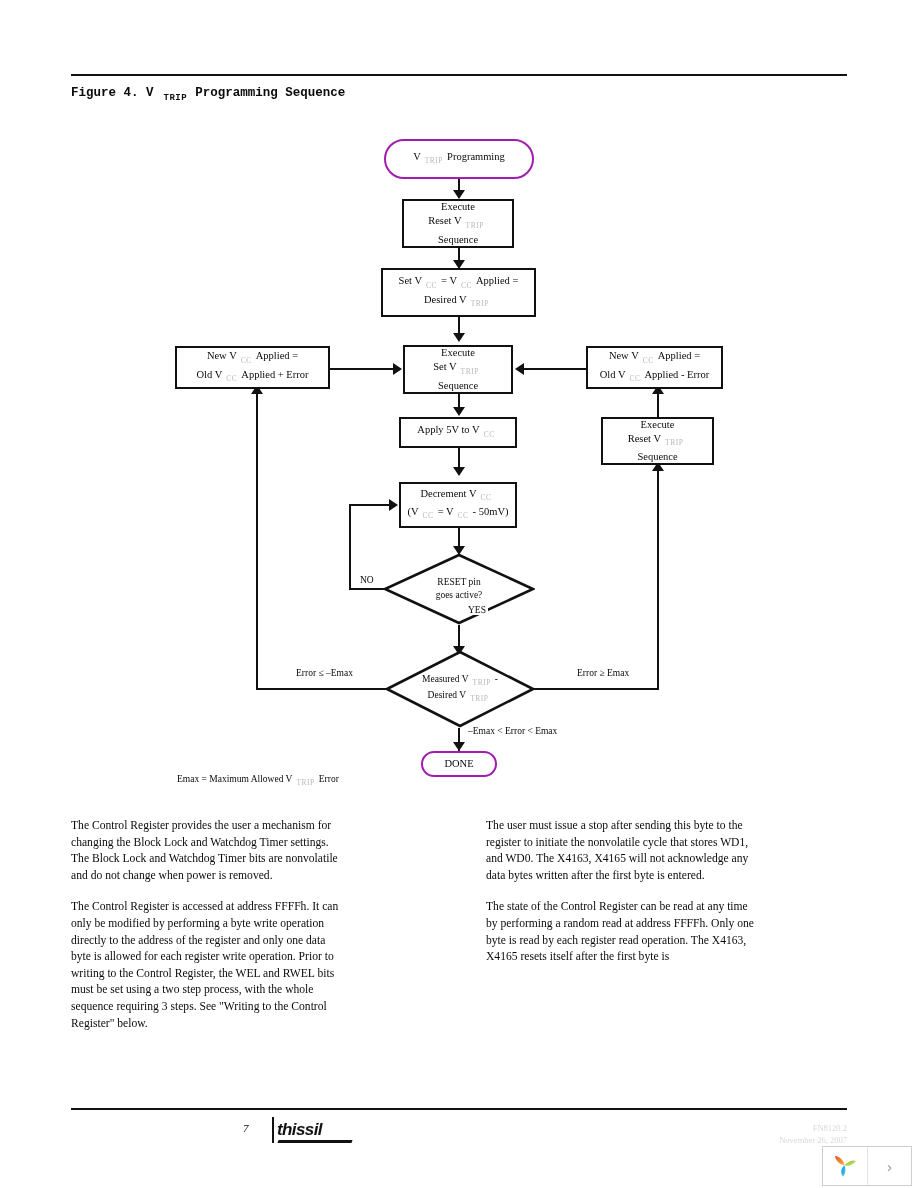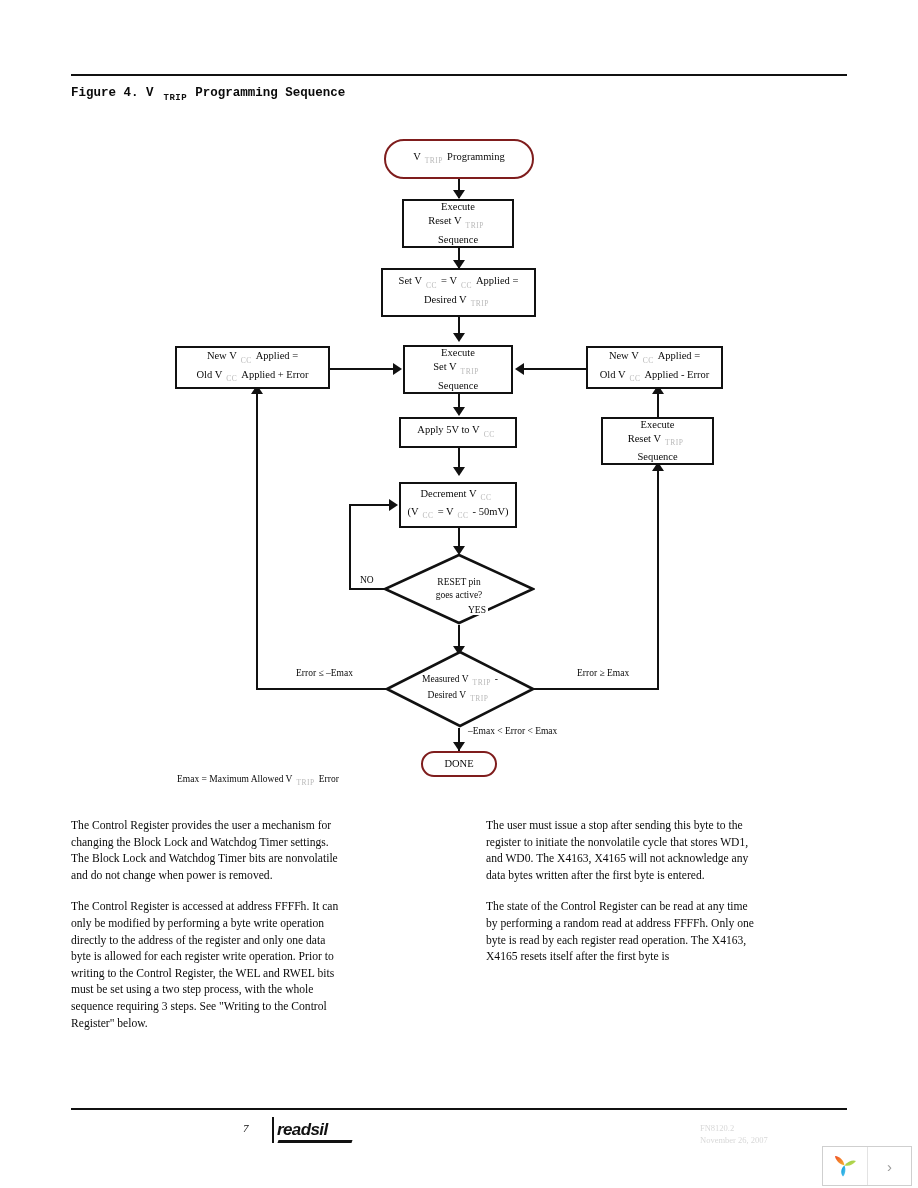--- a/index.html
+++ b/index.html
@@ -14,21 +14,21 @@
 
   .fig-cap{position:absolute;left:71px;top:86px;font-weight:bold;font-size:12.5px;white-space:nowrap;font-family:Liberation Mono, monospace;}
   .fig-cap .sub{font-size:9px;font-weight:bold;vertical-align:sub;padding:0 8px 0 10px;}
 
   
   .fc{position:absolute;left:0;top:0;width:918px;height:700px;}
   .node{position:absolute;box-sizing:border-box;display:flex;flex-direction:column;
         align-items:center;justify-content:center;text-align:center;
         font-size:10.5px;line-height:14px;background:#fff;z-index:3;}
   .rect{border:2px solid #111;}
-  .term{border:2px solid #7f1d1d;border-radius:26px;}
+  .term{border:2px solid #a21caf;border-radius:26px;}
   .node .ln{white-space:nowrap;}
   .sub{font-size:7.5px;color:#b9b9b9;letter-spacing:.5px;padding:0 4px;vertical-align:sub;}
 
   
   .dia{position:absolute;z-index:3;}
   .dia .shape{position:absolute;left:0;top:0;width:100%;height:100%;}
   .dia .txt{position:absolute;left:0;top:0;width:100%;height:100%;
             display:flex;flex-direction:column;align-items:center;justify-content:center;
             font-size:9.5px;line-height:13px;text-align:center;}
 
@@ -53,21 +53,21 @@
 
   
   .ft-rule{position:absolute;left:71px;top:1108px;width:776px;height:1.6px;background:#111;}
   .ft-page{position:absolute;left:243px;top:1122px;font-size:11px;font-style:italic;}
   .ft-div{position:absolute;left:272px;top:1117px;width:1.6px;height:26px;background:#111;}
   .logo{position:absolute;left:277px;top:1120px;font-family:"Liberation Sans",sans-serif;
         font-weight:bold;font-style:italic;font-size:17px;letter-spacing:-.6px;color:#111;}
   .logo .dot{color:#111;}
   .logo-bar{position:absolute;left:278px;top:1140px;width:74px;height:3px;background:#111;
             transform:skewX(-18deg);}
-  .ft-doc{position:absolute;left:700px;top:1122px;width:147px;
+  .ft-doc{position:absolute;left:700px;top:1122px;width:147px;text-align:right;
           font-size:8.5px;color:#d8d8d8;line-height:12px;}
 
   .widget{position:absolute;left:822px;top:1146px;width:88px;height:38px;
           border:1px solid #cfcfcf;background:#fff;display:flex;align-items:center;}
   .widget .lf{width:44px;height:100%;display:flex;align-items:center;justify-content:center;
               border-right:1px solid #e3e3e3;}
   .widget .rt{flex:1;display:flex;align-items:center;justify-content:center;
               color:#9a9a9a;font-size:15px;font-family:"Liberation Sans",sans-serif;}
 </style>
 </head>
@@ -214,21 +214,21 @@
   </div>
 
   <div class="col right">
     <p>The user must issue a stop after sending this byte to the register to initiate the nonvolatile cycle that stores WD1, and WD0. The X4163, X4165 will not acknowledge any data bytes written after the first byte is entered.</p>
     <p>The state of the Control Register can be read at any time by performing a random read at address FFFFh. Only one byte is read by each register read operation. The X4163, X4165 resets itself after the first byte is</p>
   </div>
 
   <div class="ft-rule"></div>
   <div class="ft-page">7</div>
   <div class="ft-div"></div>
-  <div class="logo"><span>read</span><span class="dot">sil</span></div>
+  <div class="logo"><span>this</span><span class="dot">sil</span></div>
   <div class="logo-bar"></div>
   <div class="ft-doc">
     <div>FN8120.2</div>
     <div>November 26, 2007</div>
   </div>
 
   <div class="widget">
     <div class="lf">
       <svg width="26" height="26" viewBox="0 0 26 26">
         <defs>

